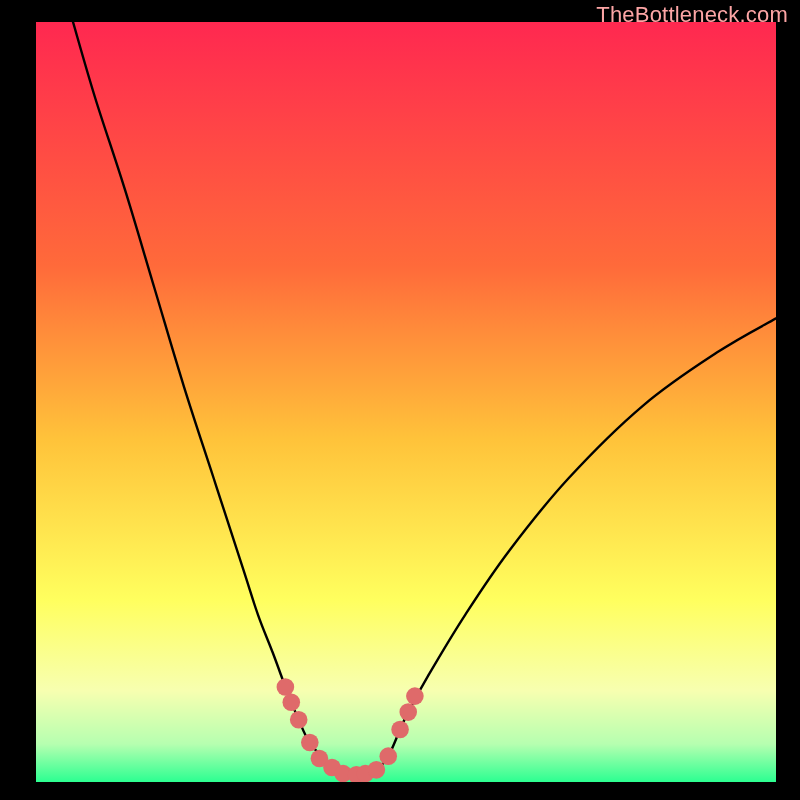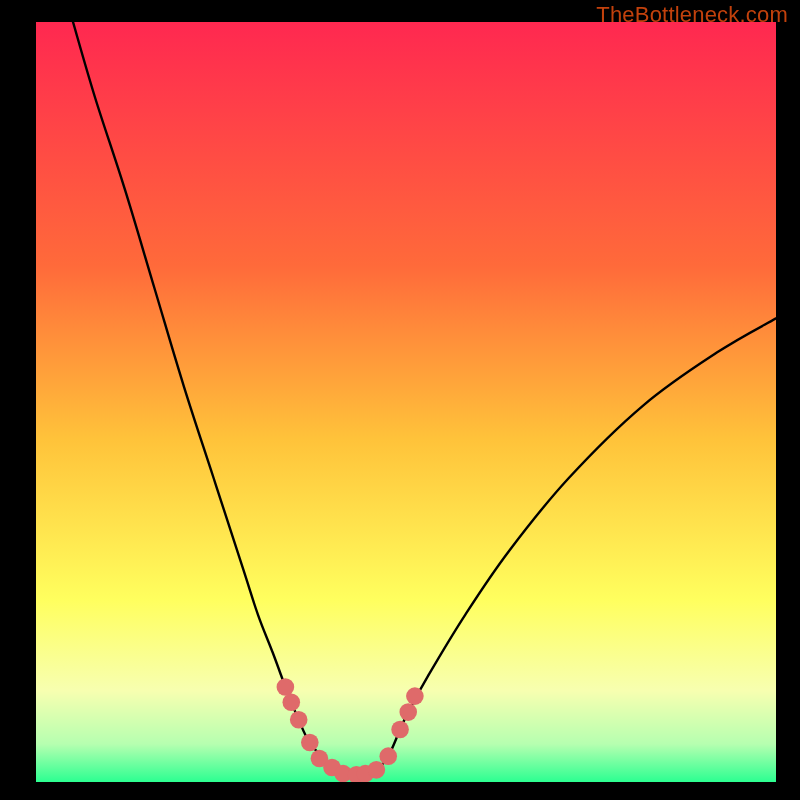--- a/index.html
+++ b/index.html
@@ -22,21 +22,21 @@
     left: 36px;
     top: 22px;
     width: 740px;
     height: 760px;
     display: block;
   }
   .watermark {
     position: absolute;
     top: 2px;
     right: 12px;
-    color: #c2410c;
+    color: #fca5a5;
     font-size: 22px;
     font-weight: 500;
     letter-spacing: 0.2px;
     user-select: none;
   }
 </style>
 </head>
 <body>
 
 <div class="frame">

